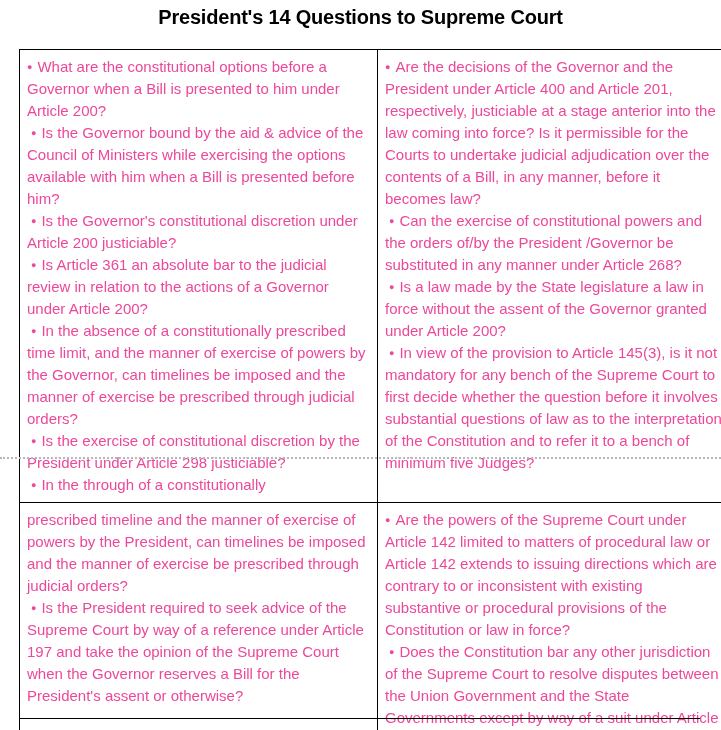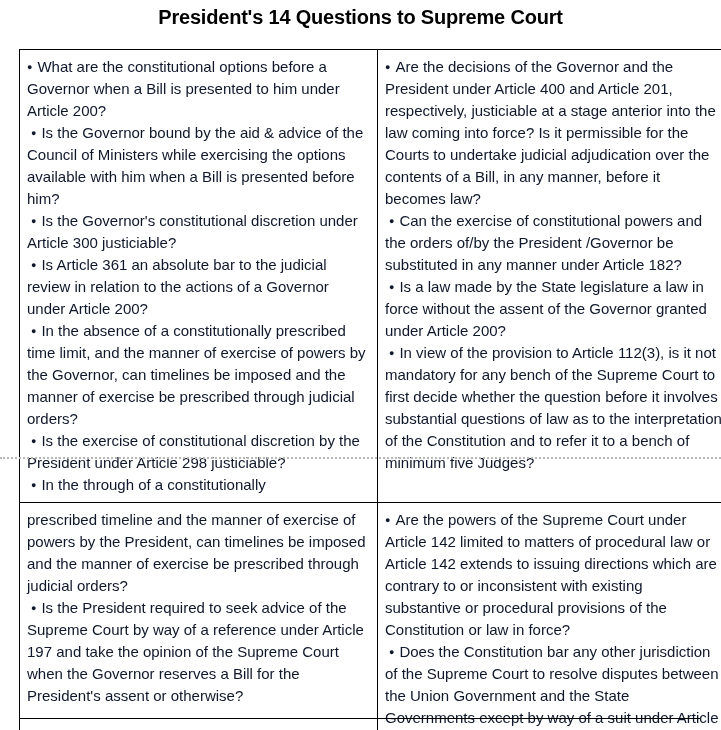--- a/index.html
+++ b/index.html
@@ -55,21 +55,21 @@
     background: #ffffff;
   }
 
   .col-left  { width: 344px; }
   .col-right { width: 337px; }
 
   .cell-body {
     font-family: "Liberation Sans", sans-serif;
     font-size: 15px;
     line-height: 22px;
-    color: #0f172a;
+    color: #ec4899;
     text-align: left;
   }
 
   .q-item {
     margin: 0;
     padding: 0;
     text-indent: 0;
   }
 
   
@@ -125,33 +125,33 @@
 
   <div class="doc-title">President's 14 Questions to Supreme Court</div>
 
   <table class="q-table">
     <tbody>
       <tr class="row-top">
         <td class="col-left">
           <div class="cell-body">
             <p class="q-item bullet first">What are the constitutional options before a Governor when a Bill is presented to him under Article 200?</p>
             <p class="q-item bullet">Is the Governor bound by the aid &amp; advice of the Council of Ministers while exercising the options available with him when a Bill is presented before him?</p>
-            <p class="q-item bullet">Is the Governor's constitutional discretion under Article 300 justiciable?</p>
+            <p class="q-item bullet">Is the Governor's constitutional discretion under Article 200 justiciable?</p>
             <p class="q-item bullet">Is Article 361 an absolute bar to the judicial review in relation to the actions of a Governor under Article 200?</p>
             <p class="q-item bullet">In the absence of a constitutionally prescribed time limit, and the manner of exercise of powers by the Governor, can timelines be imposed and the manner of exercise be prescribed through judicial orders?</p>
             <p class="q-item bullet">Is the exercise of constitutional discretion by the President under Article 298 justiciable?</p>
             <p class="q-item bullet">In the through of a constitutionally</p>
           </div>
         </td>
         <td class="col-right">
           <div class="cell-body">
             <p class="q-item bullet first">Are the decisions of the Governor and the President under Article 400 and Article 201, respectively, justiciable at a stage anterior into the law coming into force? Is it permissible for the Courts to undertake judicial adjudication over the contents of a Bill, in any manner, before it becomes law?</p>
-            <p class="q-item bullet">Can the exercise of constitutional powers and the orders of/by the President /Governor be substituted in any manner under Article 182?</p>
+            <p class="q-item bullet">Can the exercise of constitutional powers and the orders of/by the President /Governor be substituted in any manner under Article 268?</p>
             <p class="q-item bullet">Is a law made by the State legislature a law in force without the assent of the Governor granted under Article 200?</p>
-            <p class="q-item bullet">In view of the provision to Article 112(3), is it not mandatory for any bench of the Supreme Court to first decide whether the question before it involves substantial questions of law as to the interpretation of the Constitution and to refer it to a bench of minimum five Judges?</p>
+            <p class="q-item bullet">In view of the provision to Article 145(3), is it not mandatory for any bench of the Supreme Court to first decide whether the question before it involves substantial questions of law as to the interpretation of the Constitution and to refer it to a bench of minimum five Judges?</p>
           </div>
         </td>
       </tr>
       <tr class="row-bottom">
         <td class="col-left">
           <div class="cell-body">
             <p class="q-item cont">prescribed timeline and the manner of exercise of powers by the President, can timelines be imposed and the manner of exercise be prescribed through judicial orders?</p>
             <p class="q-item bullet">Is the President required to seek advice of the Supreme Court by way of a reference under Article 197 and take the opinion of the Supreme Court when the Governor reserves a Bill for the President's assent or otherwise?</p>
           </div>
         </td>

